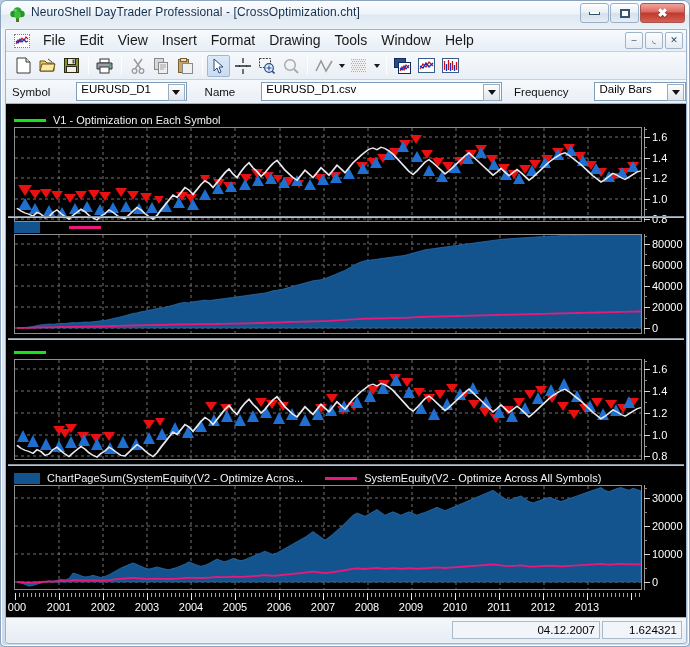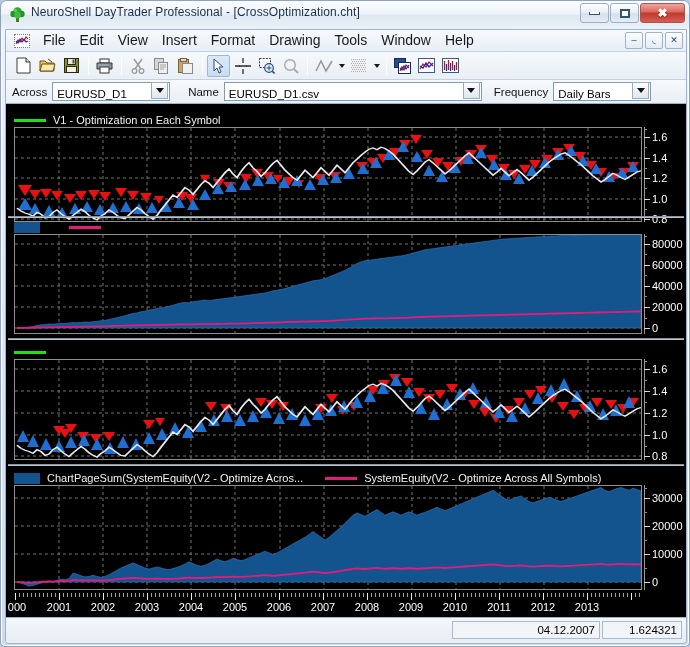--- a/index.html
+++ b/index.html
@@ -158,22 +158,23 @@
   }
   .fld-label {
     font-size: 11.5px; color: #111;
     margin-right: 5px;
     white-space: nowrap;
   }
   .combo {
     height: 19px;
     background: #fff;
     border: 1px solid #7e9db8;
-    display: flex; align-items: flex-end;
+    display: flex; align-items: flex-start;
     position: relative;
+    margin-left: 21px;
   }
   .combo .val {
     font-size: 11.5px; color: #000;
     padding-left: 4px;
     white-space: nowrap; overflow: hidden;
     flex: 1;
   }
   .combo .drop {
     width: 17px; height: 17px;
     margin: 1px 1px 1px 0;
@@ -563,21 +564,21 @@
                 <path d="M10.5 3 v9" stroke="#d01010"></path>
                 <path d="M12.5 7 v6" stroke="#1030c0"></path>
                 <path d="M14.5 4 v8" stroke="#d01010"></path>
               </g>
             </svg>
         </span>
       </div>
     </div>
 
     <div class="symbolbar">
-      <span class="fld-label">Across</span>
+      <span class="fld-label">Symbol</span>
       <div class="combo" id="symbol-combo">
         <span class="val">EURUSD_D1</span>
         <span class="drop"></span>
       </div>
       <span class="fld-label">Name</span>
       <div class="combo" id="name-combo">
         <span class="val">EURUSD_D1.csv</span>
         <span class="drop"></span>
       </div>
       <span class="fld-label">Frequency</span>

